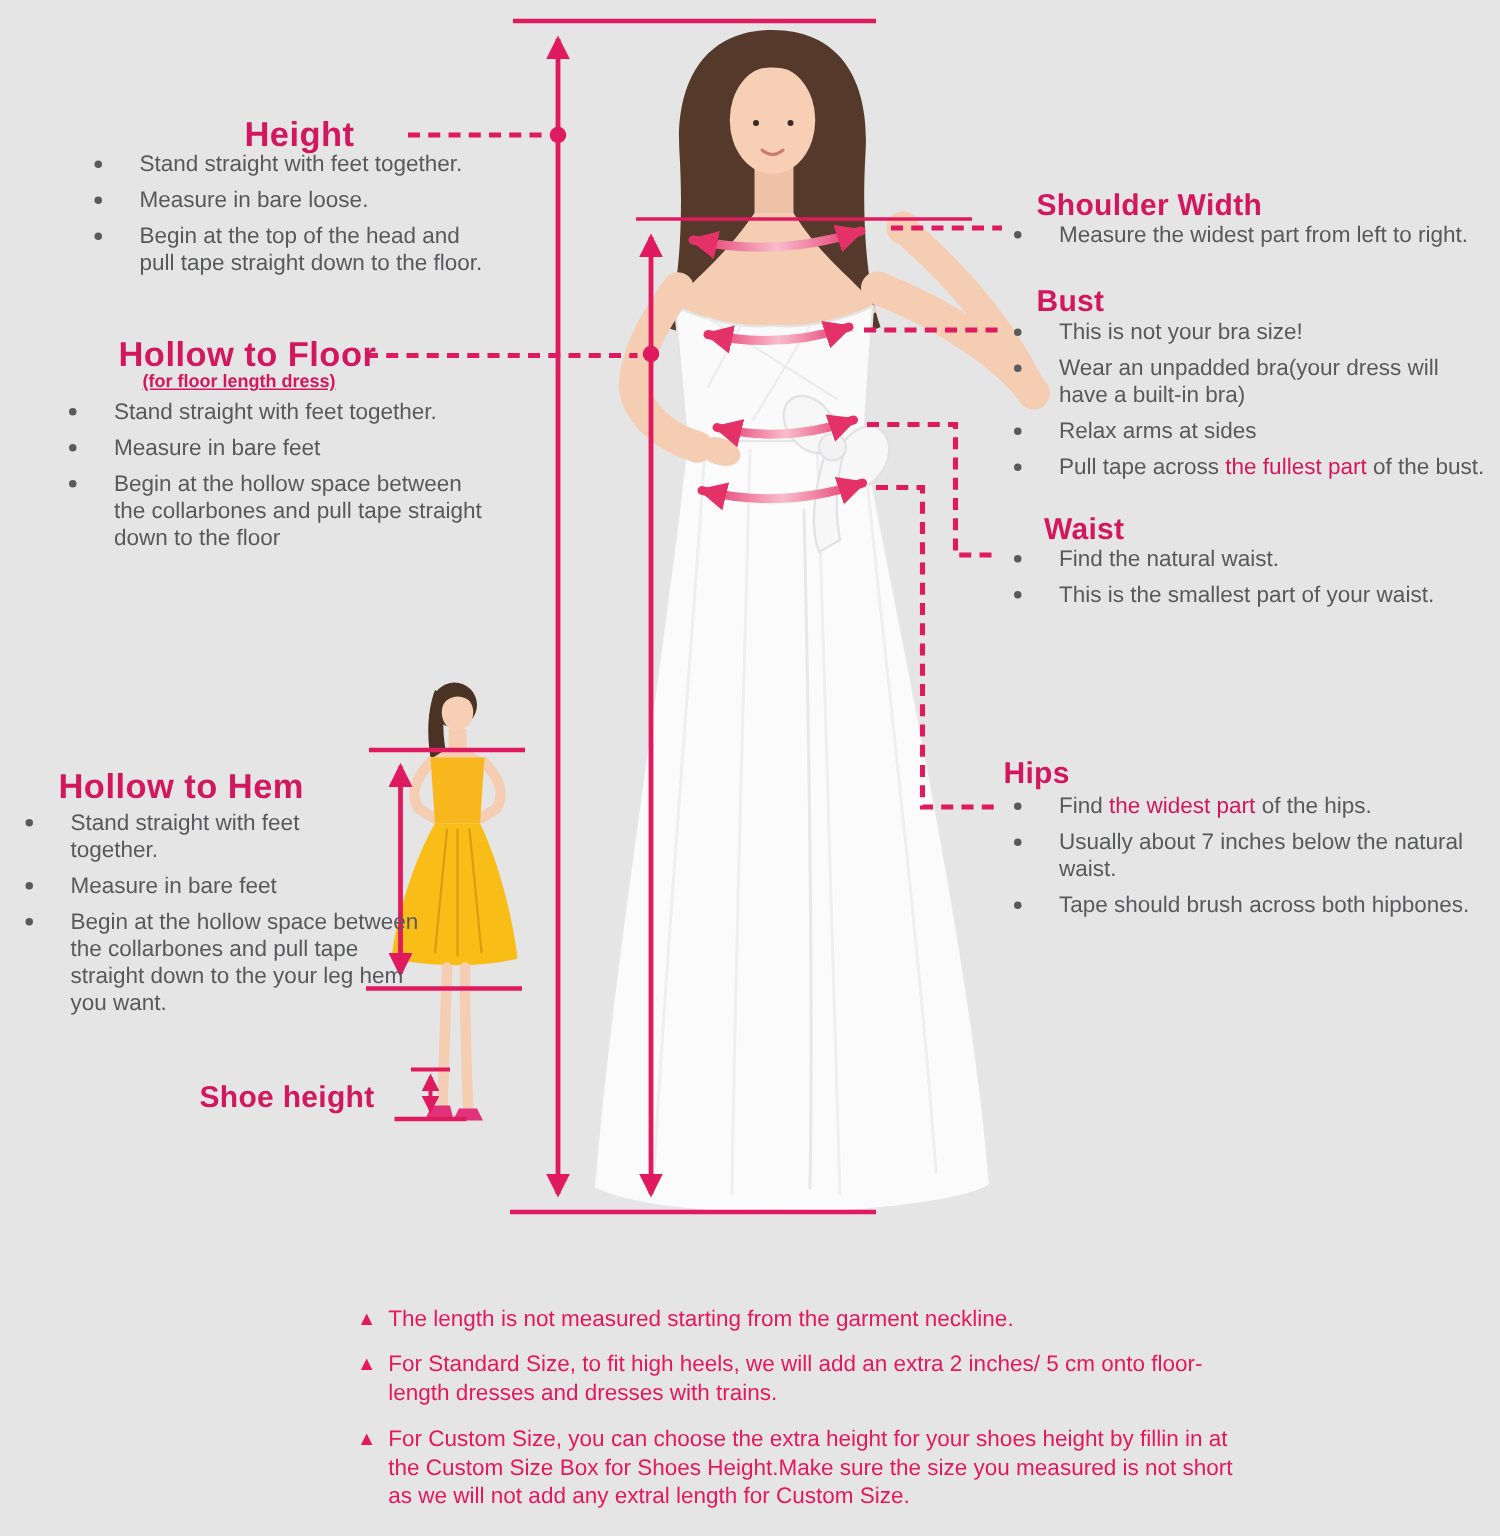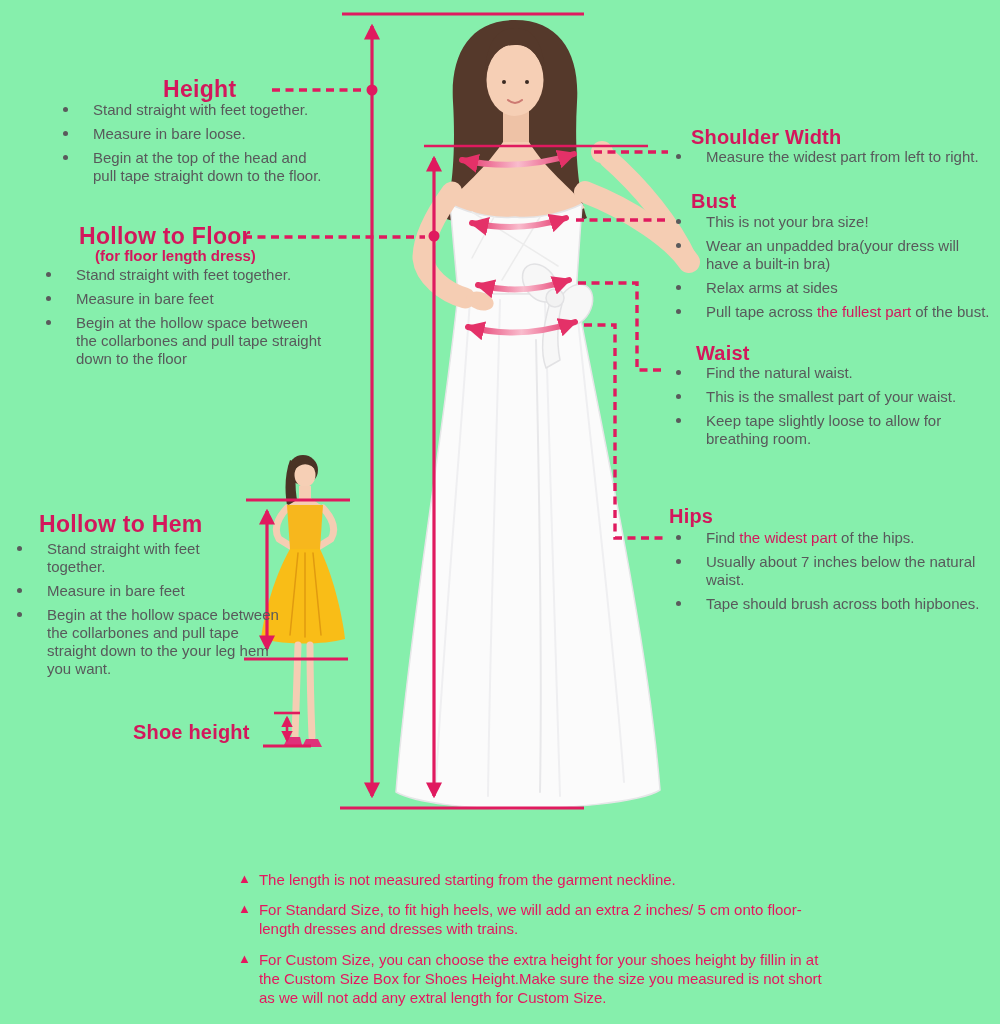--- a/index.html
+++ b/index.html
@@ -1,24 +1,24 @@
 <!DOCTYPE html>
 <html><head>
 <meta charset="utf-8">
 <style>
   html,body{margin:0;padding:0;background:#fff;}
   .canvas{
-    position:relative;width:1000px;height:1024px;background:#86efac;overflow:hidden;
+    position:relative;width:1000px;height:1024px;background:#e5e5e5;overflow:hidden;
     font-family:"Liberation Sans","DejaVu Sans",sans-serif;
   }
   svg.overlay{position:absolute;left:0;top:0;}
   .abs{position:absolute;}
   .title-lg{font-size:23px;font-weight:bold;color:#d3175c;letter-spacing:.3px;white-space:nowrap;}
   .title-md{font-size:20px;font-weight:bold;color:#d3175c;letter-spacing:.2px;white-space:nowrap;}
-  .subtitle{font-size:15px;font-weight:bold;color:#d3175c;white-space:nowrap;}
+  .subtitle{font-size:12px;font-weight:bold;color:#d3175c;white-space:nowrap;text-decoration:underline;}
   ul.blist{list-style:none;margin:0;padding:0;}
   ul.blist li{display:flex;gap:25px;margin-bottom:6px;color:#58595b;font-size:15px;line-height:1.2;}
   ul.blist .dot{flex:0 0 auto;width:5px;height:5px;border-radius:50%;background:#5a5a5c;margin-top:6px;}
   .txt{display:inline-block;}
   .w240{max-width:240px;} .w252{max-width:252px;} .w168{max-width:168px;}
   .w272{max-width:272px;} .w258{max-width:258px;} .w290{max-width:290px;} .w300{max-width:300px;}
   .hl{color:#d3175c;text-align:center;}
   ul.notes{list-style:none;margin:0;padding:0;}
   ul.notes li{display:flex;gap:8px;margin-bottom:11px;color:#e5175f;font-size:15px;line-height:1.28;}
   ul.notes .tri{flex:0 0 auto;font-size:13px;color:#e5175f;margin-top:1px;}
@@ -221,24 +221,20 @@
   <div class="abs title-md" style="left:696px;top:342px;">Waist</div>
   <ul class="abs blist" style="left:676px;top:364px;width:315px;">
     <li>
         <span class="dot"></span>
         <span class="txt">Find the natural waist.</span>
       </li>
     <li>
         <span class="dot"></span>
         <span class="txt">This is the smallest part of your waist.</span>
       </li>
-    <li>
-        <span class="dot"></span>
-        <span class="txt w258">Keep tape slightly loose to allow for breathing room.</span>
-      </li>
   </ul>
 
   <div class="abs title-md" style="left:669px;top:505px;">Hips</div>
   <ul class="abs blist" style="left:676px;top:529px;width:320px;">
     <li>
         <span class="dot"></span>
         <span class="txt w300"><span>Find </span><span class="hl">the widest part</span><span> of the hips.</span></span>
       </li>
     <li>
         <span class="dot"></span>

